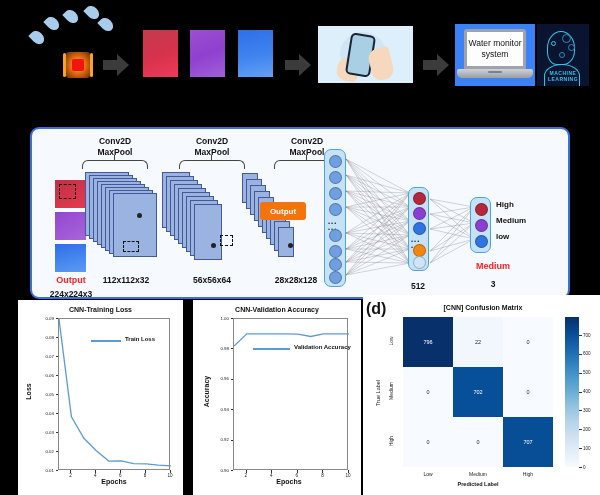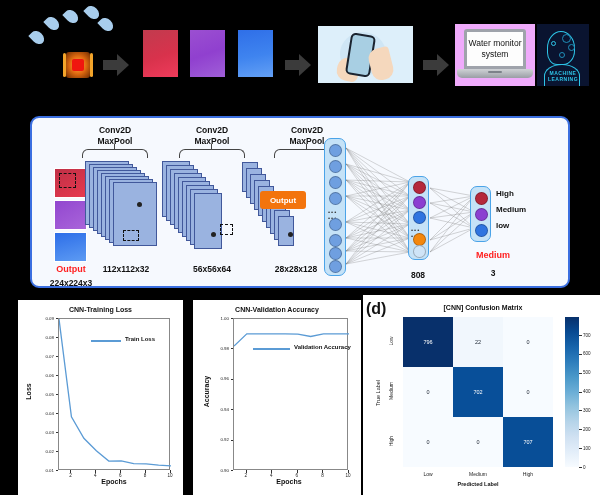--- a/index.html
+++ b/index.html
@@ -48,21 +48,21 @@
   .phone-body {
     position:absolute; left:30px; top:8px; width:25px; height:42px;
     background:#a8cfe3; border:2px solid #1b2430; border-radius:5px; transform:rotate(9deg);
   }
   .hand {
     position:absolute; background:#f5d8bd; border-radius:8px;
   }
   .hand-r { left:52px; top:22px; width:22px; height:32px; border-radius:10px 4px 10px 10px; transform:rotate(-14deg); }
   .hand-l { left:19px; top:32px; width:22px; height:23px; border-radius:10px 10px 6px 10px; transform:rotate(12deg); }
 
-  .laptop-card { position:absolute; left:455px; top:24px; width:80px; height:62px; background:#f0abfc; }
+  .laptop-card { position:absolute; left:455px; top:24px; width:80px; height:62px; background:#3b82f6; }
   .lap-screen {
     position:absolute; left:9px; top:5px; width:62px; height:40px;
     background:#fdfdfd; border:3px solid #9fa3ab; border-radius:3px 3px 0 0;
   }
   .lap-text {
     position:absolute; left:0; top:0; width:100%; height:100%;
     display:flex; align-items:center; justify-content:center; text-align:center;
     font-size:8.5px; color:#111; line-height:1.25; padding:0 1px;
   }
   .lap-base {
@@ -82,21 +82,21 @@
     position:absolute; left:7px; top:40px; width:36px; height:24px;
     border:1.6px solid #2ec5e8; border-bottom:none; border-radius:50% 50% 0 0;
   }
   .ml-label {
     position:absolute; left:0; bottom:4px; width:100%; text-align:center;
     color:#2ec5e8; font-size:5px; letter-spacing:0.5px; font-weight:bold;
   }
 
   
   #cnn-panel {
-    position:absolute; left:30px; top:116px; width:540px; height:172px;
+    position:absolute; left:30px; top:127px; width:540px; height:172px;
     background:#f6f9fe; border:2px solid #3b6fe0; border-radius:9px;
   }
   .conv-label {
     position:absolute; text-align:center; font-size:8.5px; font-weight:bold;
     color:#111; line-height:1.25; width:70px;
   }
   .brace {
     position:absolute; height:9px; border:1.3px solid #444; border-bottom:none;
     border-radius:6px 6px 0 0;
   }
@@ -326,21 +326,21 @@
   </svg>
 
   <div class="col-box" style="left:376px;top:58px;width:21px;height:84px;">
     <div class="node" style="left:4px;top:4px; width:13px;height:13px;background:#b5283c;"></div>
     <div class="node" style="left:4px;top:19px;width:13px;height:13px;background:#8b3fd1;"></div>
     <div class="node" style="left:4px;top:34px;width:13px;height:13px;background:#2f74e0;"></div>
     <div class="ell" style="left:2px;top:50px;">••• •••</div>
     <div class="node" style="left:4px;top:56px;width:13px;height:13px;background:#f3870d;"></div>
     <div class="node" style="left:4px;top:68px;width:13px;height:13px;background:#cfe4f7;"></div>
   </div>
-  <div class="dimtext" style="left:357px;top:152px;width:58px;">808</div>
+  <div class="dimtext" style="left:357px;top:152px;width:58px;">512</div>
 
   <svg style="position:absolute;left:396px;top:60px;width:60px;height:84px;">
     <g stroke="#7a7a7a" stroke-width="0.4" fill="none" opacity="0.8">
       <path d="M2,10 L46,18 M2,10 L46,34 M2,10 L46,50
                M2,25 L46,18 M2,25 L46,34 M2,25 L46,50
                M2,40 L46,18 M2,40 L46,34 M2,40 L46,50
                M2,62 L46,18 M2,62 L46,34 M2,62 L46,50
                M2,74 L46,18 M2,74 L46,34 M2,74 L46,50"></path>
     </g>
   </svg>

